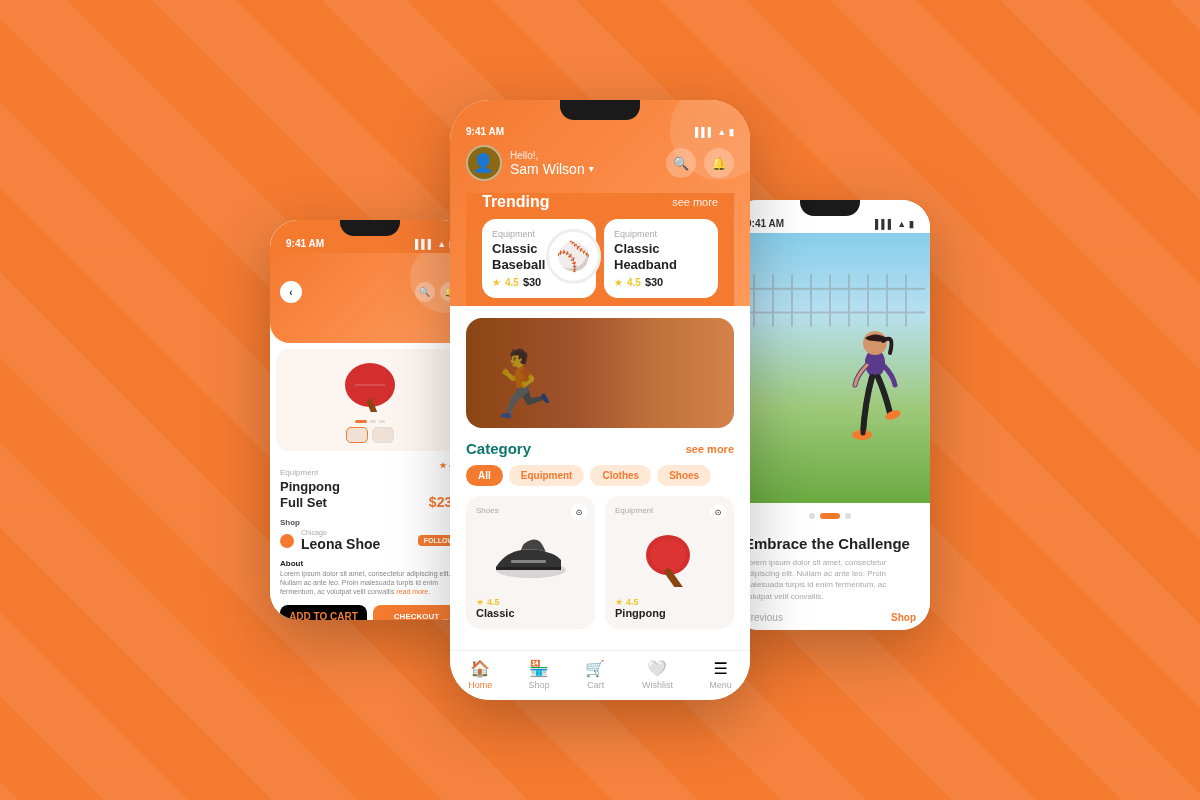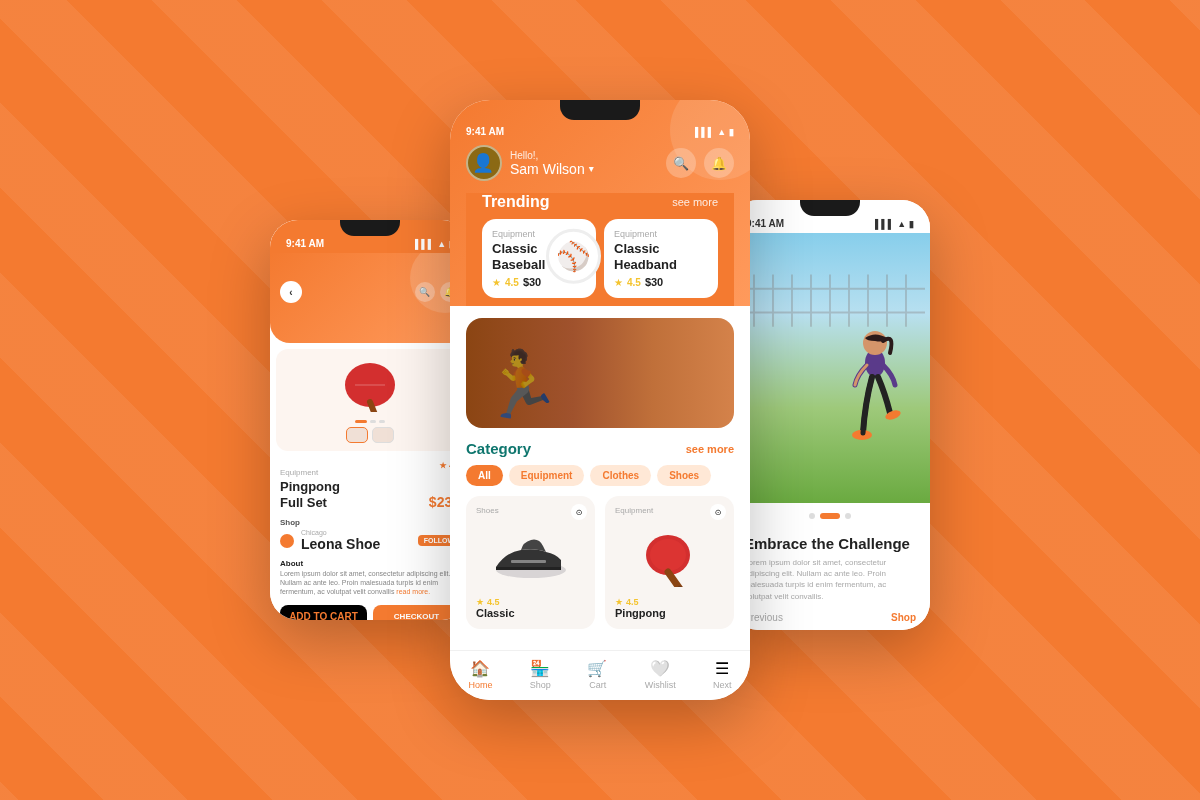--- a/index.html
+++ b/index.html
@@ -702,21 +702,21 @@
         <div class="nav-item">
           <span class="nav-icon">🛒</span>
           <span class="nav-label">Cart</span>
         </div>
         <div class="nav-item">
           <span class="nav-icon">🤍</span>
           <span class="nav-label">Wishlist</span>
         </div>
         <div class="nav-item">
           <span class="nav-icon">☰</span>
-          <span class="nav-label">Next</span>
+          <span class="nav-label">Menu</span>
         </div>
       </div>
     </div>
   </div>
 
   <div class="phone phone-right">
     <div class="notch notch-small"></div>
     <div class="phone-right-content">
 
       <div class="status-bar" style="color:#333;padding-top:18px;">

